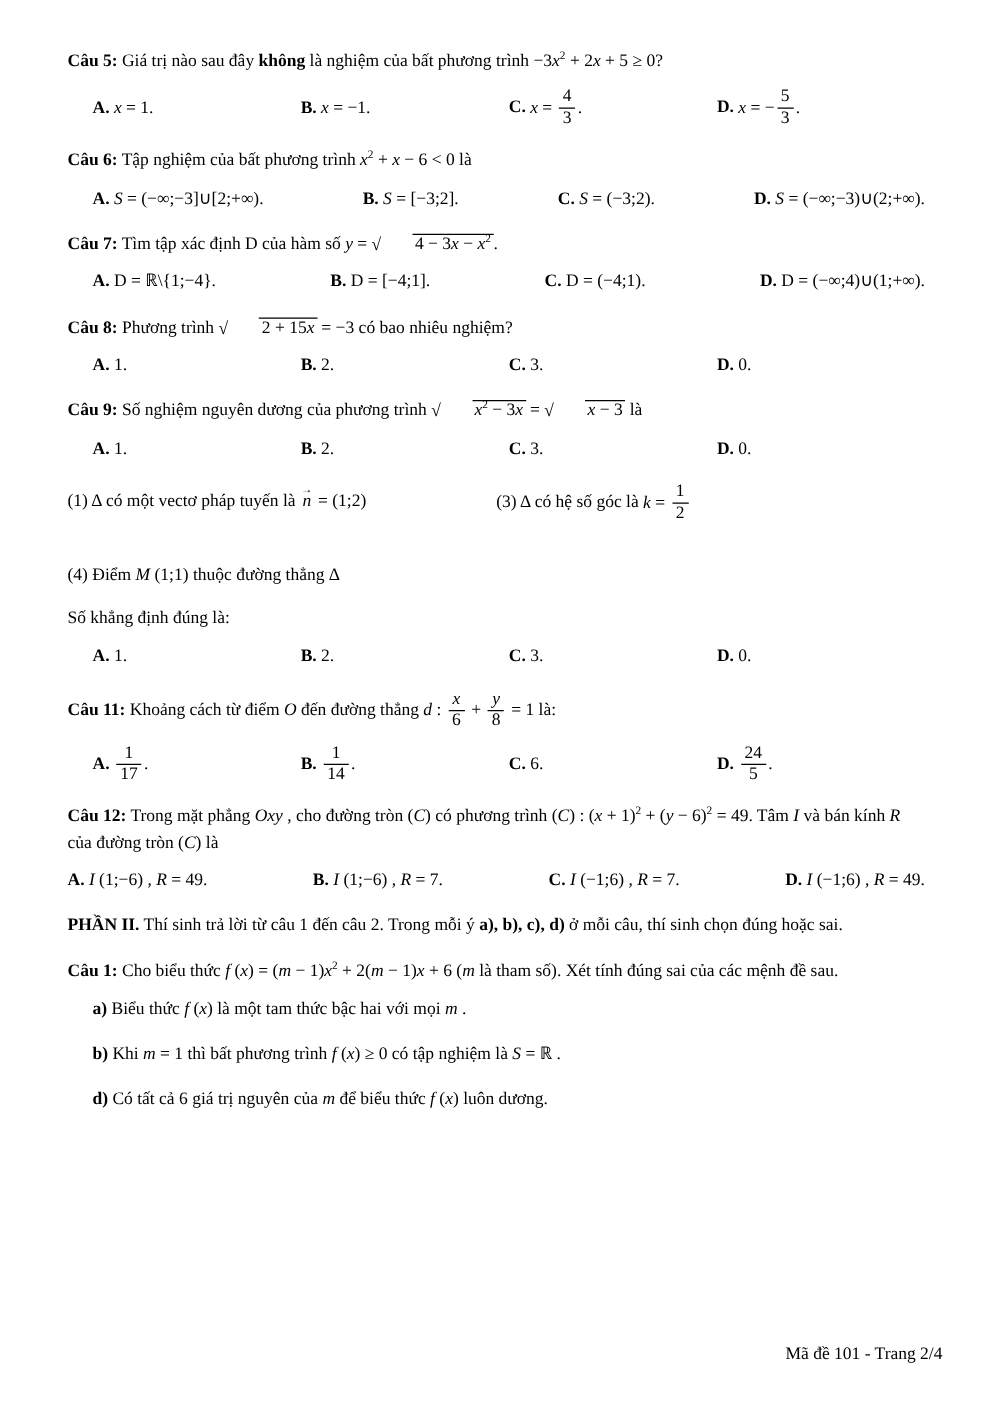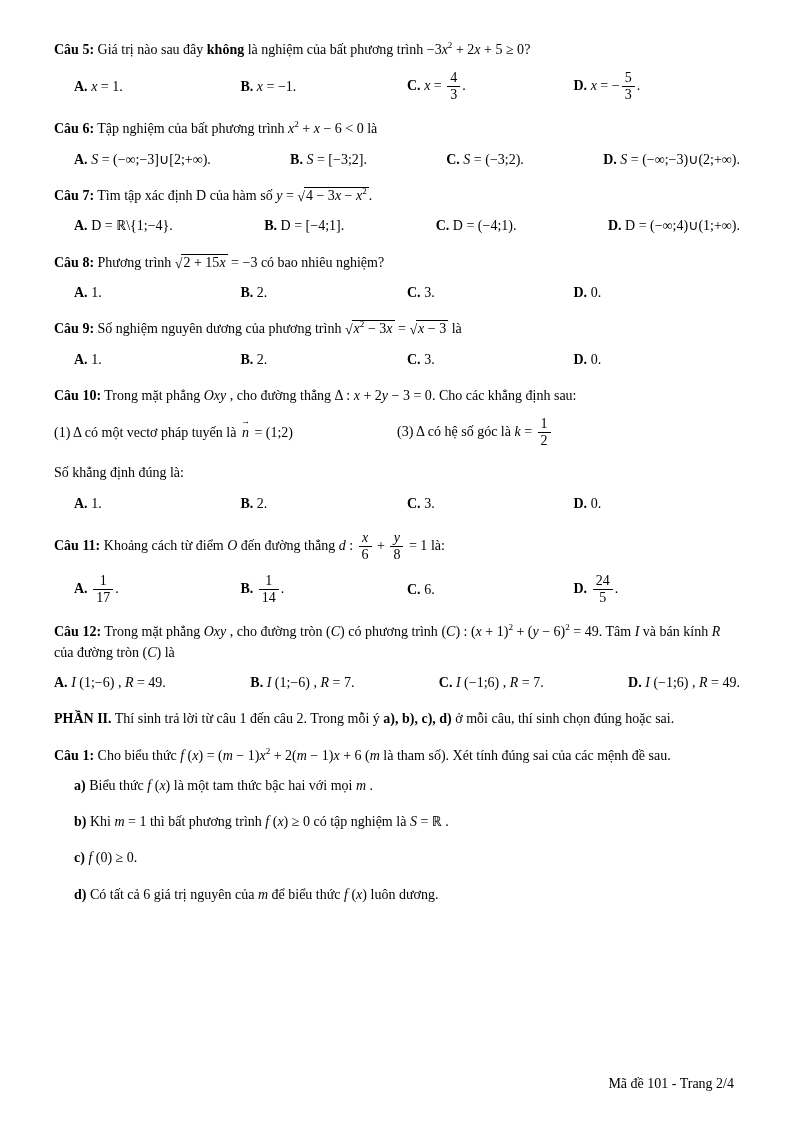--- a/index.html
+++ b/index.html
@@ -20,28 +20,28 @@
   .opt { white-space: nowrap; }
   .opt b { font-weight: bold; }
   i { font-style: italic; }
   sup { font-size: 0.65em; line-height: 0; }
   .m { white-space: nowrap; }
   .frac { display: inline-block; vertical-align: middle; text-align: center; line-height: 1.15; margin: 0 2px; }
   .frac .n { display: block; border-bottom: 1px solid #000; padding: 0 3px; }
   .frac .d { display: block; padding: 0 3px; }
   .sqrt { white-space: nowrap; }
   .rdx { position: relative; top: 1px; margin-right: -1px; }
-  .rad { display: inline-block; border-top: 1px solid #000; line-height: 1.2; padding: 0 2px; }
+  .rad { display: inline-block; border-top: 1px solid #000; line-height: 1.2; padding: 0 2px; margin-left: 26px; }
   .vec { position: relative; display: inline-block; margin: 0 2px; }
   .vec::before { content: "→"; position: absolute; top: -0.85em; left: 50%; transform: translateX(-50%); font-size: 0.65em; font-style: normal; }
   .stmts { display: grid; grid-template-columns: 1fr 1fr; row-gap: 32px; margin: 0 0 14px 0; align-items: center; }
   .stmt { display: block; }
   .p2-stmt { margin: 0 0 16px 20px; }
   .p2-stmt b { font-weight: bold; }
-  .footer { position: absolute; right: 60px; bottom: 28px; }
+  .footer { position: absolute; right: 40px; bottom: 28px; }
 </style>
 </head>
 <body>
 
 <div class="page">
 
   <section class="question">
     <p class="q-text"><b class="q-label">Câu 5:</b> <span>Giá trị nào sau đây <b>không</b> là nghiệm của bất phương trình <span class="m">−3<i>x</i><sup>2</sup> + 2<i>x</i> + 5 ≥ 0</span>?</span></p>
     <div class="opts grid4">
       <span class="opt"><b>A.</b> <span><i>x</i> = 1.</span></span>
@@ -85,24 +85,24 @@
     <p class="q-text"><b class="q-label">Câu 9:</b> <span>Số nghiệm nguyên dương của phương trình <span class="m"><span class="sqrt"><span class="rdx">√</span><span class="rad"><i>x</i><sup>2</sup> − 3<i>x</i></span></span> = <span class="sqrt"><span class="rdx">√</span><span class="rad"><i>x</i> − 3</span></span></span> là</span></p>
     <div class="opts grid4">
       <span class="opt"><b>A.</b> <span>1.</span></span>
       <span class="opt"><b>B.</b> <span>2.</span></span>
       <span class="opt"><b>C.</b> <span>3.</span></span>
       <span class="opt"><b>D.</b> <span>0.</span></span>
     </div>
   </section>
 
   <section class="question">
-    <p class="q-text"><b class="q-label">Câu 10:</b> <span>Trong mặt phẳng <i>Oxy</i> , cho đường thẳng <span class="m">Δ : <i>x</i> + 2<i>y</i> − 3 = 0</span>. Cho các khẳng định sau:</span></p>
     <div class="stmts">
       <span class="stmt">(1) Δ có một vectơ pháp tuyến là <span class="m"><span class="vec"><i>n</i></span> = (1;2)</span></span>
       <span class="stmt">(3) Δ có hệ số góc là <span class="m"><i>k</i> = <span class="frac"><span class="n">1</span><span class="d">2</span></span></span></span>
+      <span class="stmt">(4) Điểm <span class="m"><i>M</i> (1;1)</span> thuộc đường thẳng Δ</span>
     </div>
     <p class="q-text">Số khẳng định đúng là:</p>
     <div class="opts grid4">
       <span class="opt"><b>A.</b> <span>1.</span></span>
       <span class="opt"><b>B.</b> <span>2.</span></span>
       <span class="opt"><b>C.</b> <span>3.</span></span>
       <span class="opt"><b>D.</b> <span>0.</span></span>
     </div>
   </section>
 
@@ -127,19 +127,18 @@
   </section>
 
   <section class="question">
     <p class="q-text"><b class="q-label">PHẦN II.</b> <span>Thí sinh trả lời từ câu 1 đến câu 2. Trong mỗi ý <b>a), b), c), d)</b> ở mỗi câu, thí sinh chọn đúng hoặc sai.</span></p>
   </section>
 
   <section class="question">
     <p class="q-text"><b class="q-label">Câu 1:</b> <span>Cho biểu thức <span class="m"><i>f</i> (<i>x</i>) = (<i>m</i> − 1)<i>x</i><sup>2</sup> + 2(<i>m</i> − 1)<i>x</i> + 6</span> (<i>m</i> là tham số). Xét tính đúng sai của các mệnh đề sau.</span></p>
     <p class="p2-stmt"><b>a)</b> <span>Biểu thức <span class="m"><i>f</i> (<i>x</i>)</span> là một tam thức bậc hai với mọi <i>m</i> .</span></p>
     <p class="p2-stmt"><b>b)</b> <span>Khi <span class="m"><i>m</i> = 1</span> thì bất phương trình <span class="m"><i>f</i> (<i>x</i>) ≥ 0</span> có tập nghiệm là <span class="m"><i>S</i> = ℝ</span> .</span></p>
-    <p class="p2-stmt"><b>c)</b> <span><span class="m"><i>f</i> (0) ≥ 0</span>.</span></p>
     <p class="p2-stmt"><b>d)</b> <span>Có tất cả 6 giá trị nguyên của <i>m</i> để biểu thức <span class="m"><i>f</i> (<i>x</i>)</span> luôn dương.</span></p>
   </section>
 
   <div class="footer">Mã đề 101 - Trang 2/4</div>
 
 </div>
 
 </body></html>

